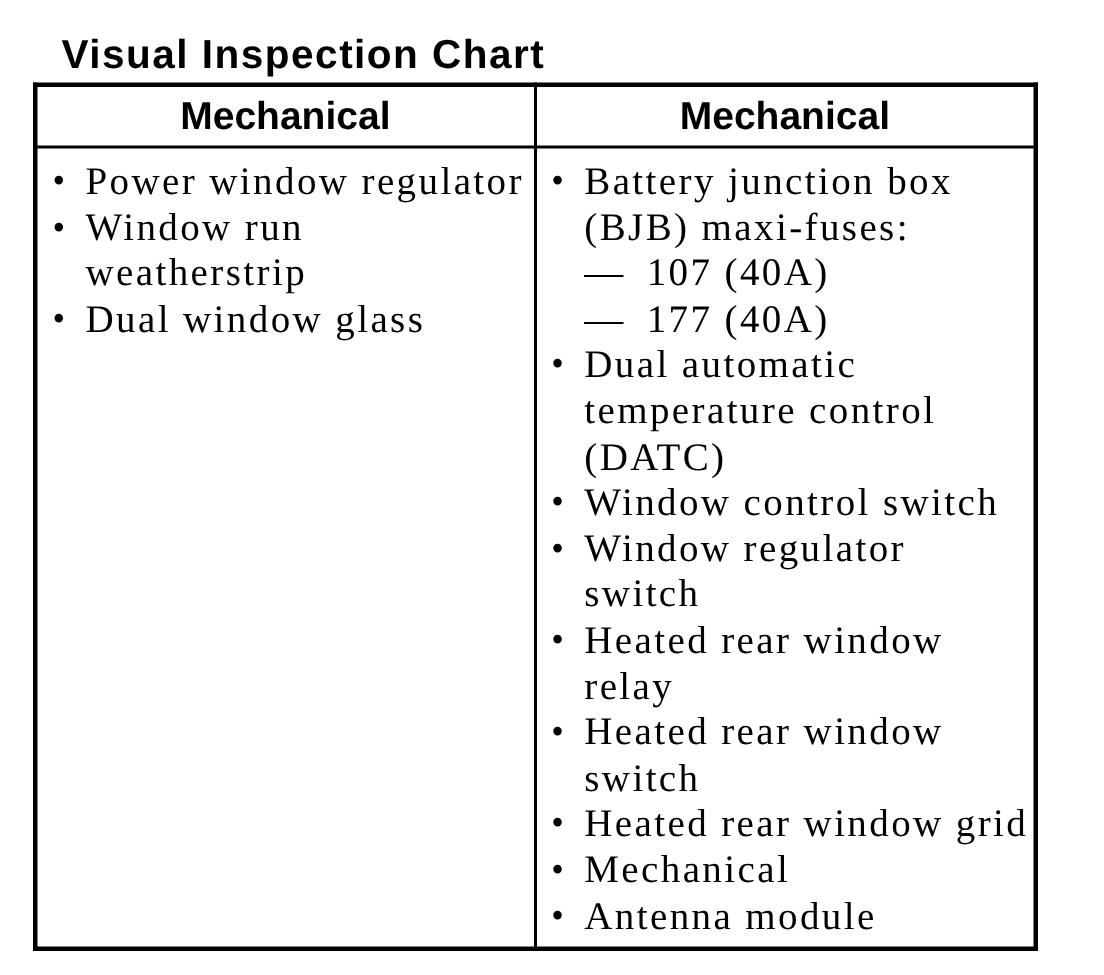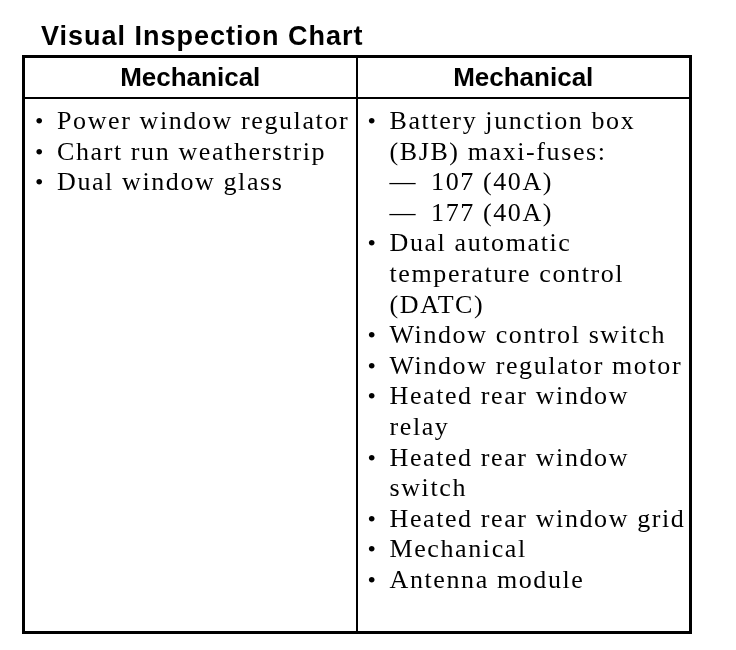--- a/index.html
+++ b/index.html
@@ -107,21 +107,21 @@
     </thead>
     <tbody>
       <tr>
         <td class="list-cell" id="col-0">
             <div class="li">
               <span class="bullet">•</span>
               <span class="li-text">Power window regulator</span>
             </div>
             <div class="li">
               <span class="bullet">•</span>
-              <span class="li-text">Chart run weatherstrip</span>
+              <span class="li-text">Window run weatherstrip</span>
             </div>
             <div class="li">
               <span class="bullet">•</span>
               <span class="li-text">Dual window glass</span>
             </div>
           </td>
         <td class="list-cell" id="col-1">
             <div class="li">
               <span class="bullet">•</span>
               <span class="li-text">Battery junction box (BJB) maxi-fuses:</span>
@@ -137,21 +137,21 @@
             <div class="li">
               <span class="bullet">•</span>
               <span class="li-text">Dual automatic temperature control (DATC)</span>
             </div>
             <div class="li">
               <span class="bullet">•</span>
               <span class="li-text">Window control switch</span>
             </div>
             <div class="li">
               <span class="bullet">•</span>
-              <span class="li-text">Window regulator motor</span>
+              <span class="li-text">Window regulator switch</span>
             </div>
             <div class="li">
               <span class="bullet">•</span>
               <span class="li-text">Heated rear window relay</span>
             </div>
             <div class="li">
               <span class="bullet">•</span>
               <span class="li-text">Heated rear window switch</span>
             </div>
             <div class="li">

